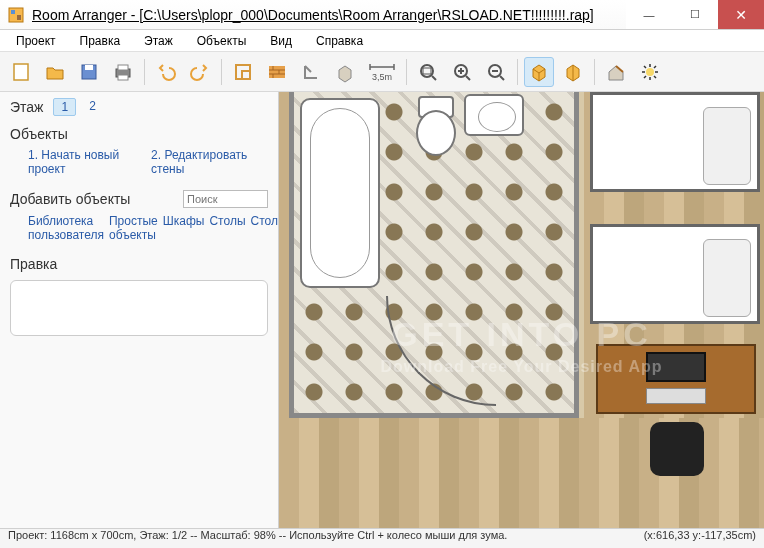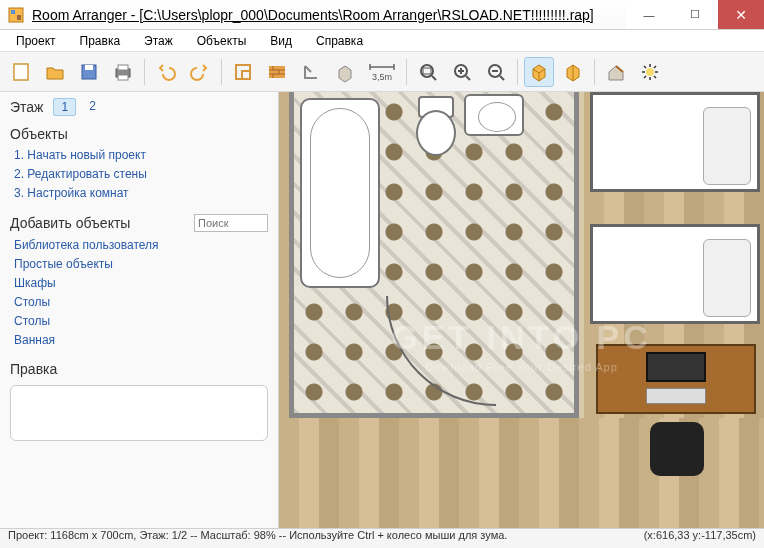--- a/index.html
+++ b/index.html
@@ -21,23 +21,23 @@
 .tb-btn.active { border-color:#9ecaed; background:#d6eaf8; }
 .tb-sep { width:1px; height:26px; background:#d0d0d0; margin:0 2px; }
 
 .body { display:flex; height:436px; }
 
 .sidebar { width:279px; background:#f9f9f9; border-right:1px solid #d0d0d0; overflow:hidden; display:flex; flex-direction:column; }
 .pane-hdr { font-size:14px; font-weight:400; color:#333; padding:6px 10px 4px; display:flex; align-items:center; gap:10px; }
 .floor-tabs { display:flex; gap:6px; }
 .floor-tab { font-size:12px; padding:1px 7px; color:#2a5ba8; }
 .floor-tab.active { background:#d6eaf8; border:1px solid #9ecaed; border-radius:2px; }
-.pane-list { margin:2px 8px 8px 14px; font-size:12px; color:#2a5ba8; display:flex; flex-direction:column; gap:5px; }
+.pane-list { margin:2px 8px 8px 28px; font-size:12px; color:#2a5ba8; display:flex; gap:5px; }
 .pane-list.num span::before { content:attr(data-num) ". "; }
-.pane-hdr .search { margin-left:auto; width:74px; height:18px; font-size:11px; border:1px solid #bbb; padding:0 3px; color:#888; }
+.pane-hdr .search { margin-left:auto; width:85px; height:18px; font-size:11px; border:1px solid #bbb; padding:0 3px; color:#888; }
 .edit-box { margin:4px 10px; height:56px; border:1px solid #ccc; border-radius:6px; background:#fff; }
 
 .canvas { flex:1; position:relative; background:#d8c9a8; overflow:hidden;padding-left:11px; }
 .wood { position:absolute; background:repeating-linear-gradient(90deg,#c8b087 0 20px,#d6bf97 20px 40px,#bda67c 40px 60px); }
 .wood.left { left:0; top:0; width:10px; height:100%; }
 .wood.right { right:0; top:0; width:180px; height:100%; }
 .wood.bottom { left:0; bottom:0; right:0; height:110px; }
 .tile-room { position:absolute; left:10px; top:0; width:290px; height:326px; background:#eee; border:5px solid #888; border-top:0; }
 .tile-floor { position:absolute; inset:0; background:
   radial-gradient(circle at 20px 20px, #887755 8px, transparent 9px) 0 0/40px 40px,
@@ -57,21 +57,21 @@
 .bed { position:absolute; right:4px; width:170px; height:100px; background:#fff; border:3px solid #666; }
 .bed::before { content:""; position:absolute; right:6px; top:12px; width:46px; height:76px; background:#f0f0f0; border:1px solid #aaa; border-radius:6px; }
 .bed1 { top:0; }
 .bed2 { top:132px; }
 .desk { position:absolute; right:8px; top:252px; width:160px; height:70px; background:#a66b2e; border:2px solid #5b3a17; }
 .desk .mon { position:absolute; left:48px; top:6px; width:60px; height:30px; background:#333; border:2px solid #111; }
 .desk .kb { position:absolute; left:48px; top:42px; width:60px; height:16px; background:#ddd; border:1px solid #888; }
 .chair { position:absolute; right:60px; top:330px; width:54px; height:54px; background:#222; border-radius:10px; }
 
 .watermark { position:absolute; left:50%; top:58%; transform:translate(-50%,-50%); font-size:34px; font-weight:700; color:rgba(255,255,255,.35); letter-spacing:4px; white-space:nowrap; text-align:center; }
-.watermark small { display:block; font-size:11px; font-weight:400; letter-spacing:1px; margin-top:4px; }
+.watermark small { display:block; font-size:16px; font-weight:700; letter-spacing:1px; margin-top:4px; }
 
 .statusbar { height:20px; border-top:1px solid #d0d0d0; background:#f5f5f5; display:flex; align-items:flex-start; font-size:11px; color:#333; padding:0 8px; }
 .statusbar .right { margin-left:auto; }
 
 svg { overflow:visible; }
 </style>
 </head>
 <body>
 
 <div class="titlebar">
@@ -224,21 +224,20 @@
         <span class="floor-tab active">1</span>
         <span class="floor-tab">2</span>
       </div>
     </div>
     <div class="pane-hdr">
       <span>Объекты</span>
     </div>
     <div class="pane-list num">
       <span data-num="1">Начать новый проект</span>
       <span data-num="2">Редактировать стены</span>
-      <span data-num="3">Настройка комнат</span>
     </div>
     <div class="pane-hdr">
       <span>Добавить объекты</span>
       <input class="search" placeholder="Поиск" style="">
     </div>
     <div class="pane-list">
       <span>Библиотека пользователя</span>
       <span>Простые объекты</span>
       <span>Шкафы</span>
       <span>Столы</span>

